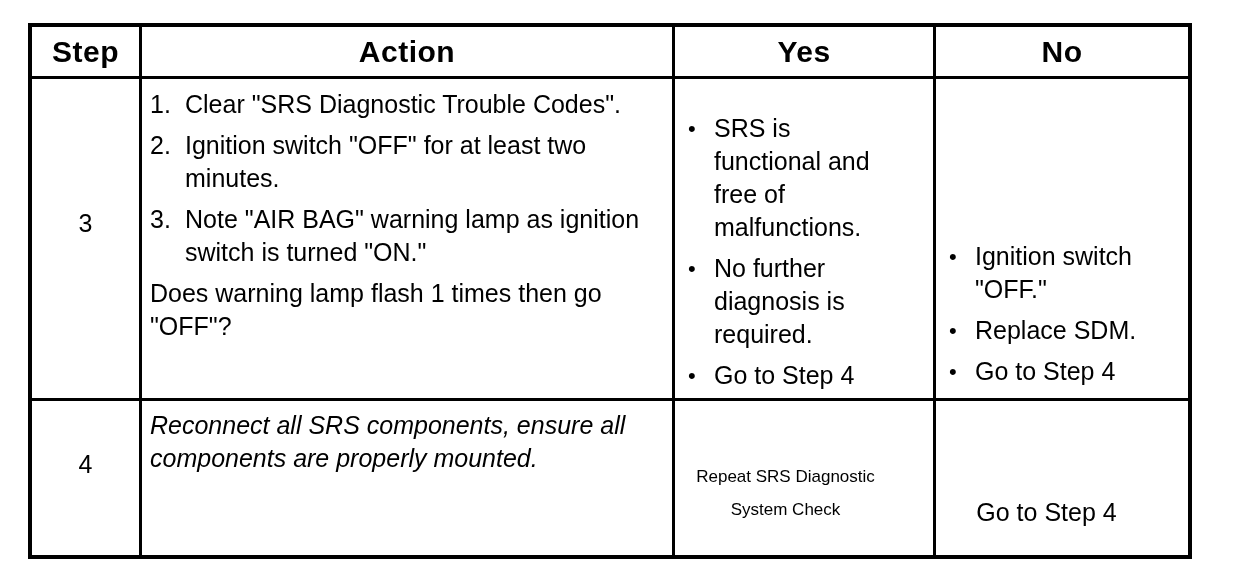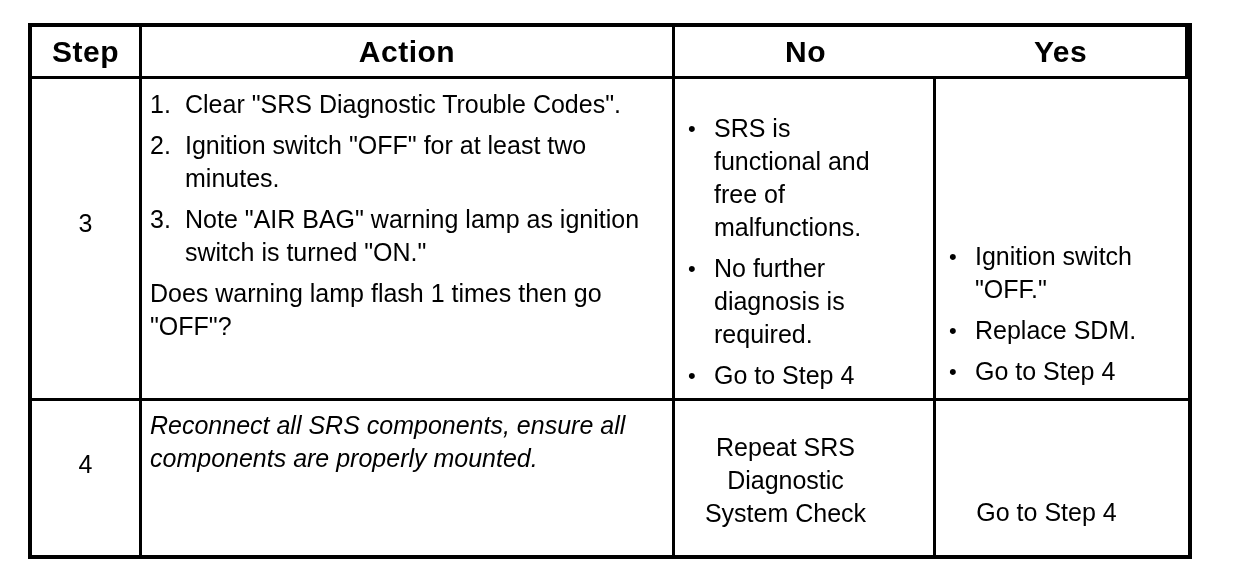--- a/index.html
+++ b/index.html
@@ -47,41 +47,41 @@
   .yes3 { padding: 0 0 6px 13px; }
   .no3 { padding: 0 0 10px 13px; }
   .blist { list-style: none; }
   .blist li { display: flex; }
   .blist li + li { margin-top: 8px; }
   .blt { width: 26px; flex: none; font-size: 22px; }
   .btxy { width: 175px; }
   .btxn { width: 205px; }
 
   .yes4 {
-    display: flex; justify-content: flex-start;
+    display: flex; align-items: center; justify-content: flex-start;
     padding-top: 30px; padding-left: 13px;
-    font-size: 25px; line-height: 33px;
+    font-size: 17px; line-height: 33px;
   }
   .no4 {
     display: flex; flex-direction: column; justify-content: flex-end; align-items: flex-start;
     padding-bottom: 26px; padding-left: 13px;
     font-size: 25px; line-height: 33px;
   }
   .cbox { width: 195px; text-align: center; }
 </style>
 </head>
 <body>
 
 <div class="page">
   <div class="tbl">
 
     <div class="cell hdr">Step</div>
     <div class="cell hdr">Action</div>
+    <div class="cell hdr">Yes</div>
     <div class="cell hdr lc">No</div>
-    <div class="cell hdr">Yes</div>
 
     <div class="cell stepc">3</div>
 
     <div class="cell act act3">
       <ol class="nlist">
         <li>
           <span class="num">1.</span>
           <span class="itx">Clear "SRS Diagnostic Trouble Codes".</span>
         </li>
         <li>

